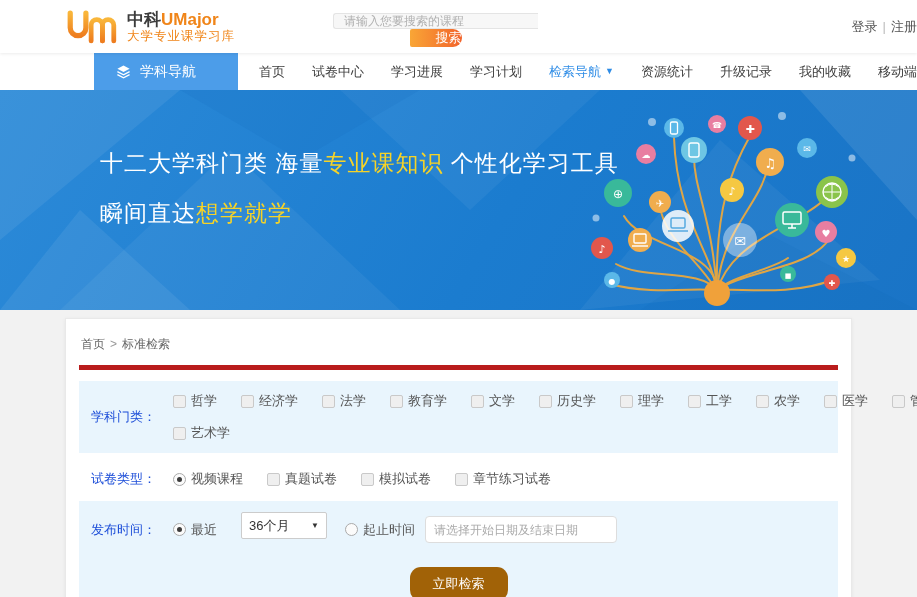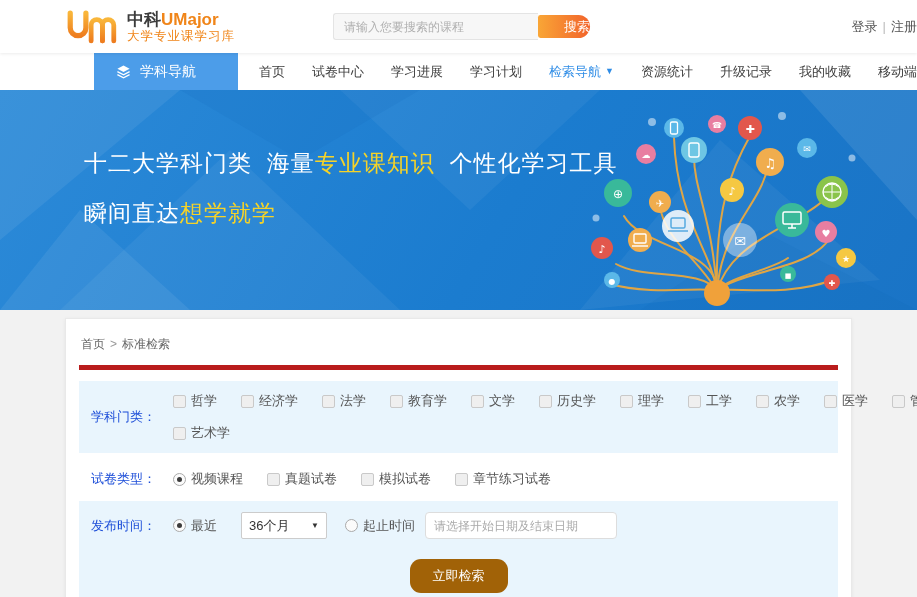--- a/index.html
+++ b/index.html
@@ -9,21 +9,21 @@
 
   
   .header { height:53px; background:#fff; display:flex; align-items:center;
     padding:0 0 0 65px; position:relative; z-index:3;
     box-shadow:0 1px 3px rgba(0,0,0,.08); }
   .logo { display:flex; align-items:center; gap:8px; width:268px; }
   .logo-text .row1 { font-size:17px; font-weight:bold; line-height:19px; }
   .brand-cn { color:#3c3c3c; }
   .brand-en { color:#f08519; }
   .logo-sub { font-size:12.5px; color:#f08519; line-height:15px; letter-spacing:1px; }
-  .search-wrap { display:flex; align-items:center; height:27px; }
+  .search-wrap { display:flex; align-items:center; height:27px;flex-direction:column; }
   .search-input { width:205px; height:27px; background:#f7f7f7;
     border:1px solid #e4e4e4; border-right:none; border-radius:3px 0 0 3px;
     padding:0 10px; font-size:12px; color:#333; outline:none; }
   .search-input::placeholder { color:#b0b0b0; }
   .search-btn { width:52px; height:23px; border:none; cursor:pointer;
     background:linear-gradient(90deg,#f9a636,#f2632b);
     border-radius:3px 14px 14px 3px; color:#fff; font-size:13px;text-align:right; }
   .auth { margin-left:auto; font-size:13px; color:#555; }
   .auth a { color:#555; text-decoration:none; cursor:pointer; }
   .auth .divider { color:#bbb; margin:0 5px; }
@@ -36,21 +36,21 @@
   .menu { display:flex; align-items:center; gap:27px; margin-left:21px; }
   .menu a { font-size:13px; color:#404040; text-decoration:none; cursor:pointer;
     display:flex; align-items:center; gap:4px; white-space:nowrap; }
   .menu a.active { color:#2e8ce6; }
   .caret { font-size:9px; line-height:1; }
 
   
   .banner { height:220px; position:relative; overflow:hidden;
     background:linear-gradient(120deg,#2c8ad8 0%,#1b7ccf 55%,#1a74c6 100%); }
   .banner svg.bg { position:absolute; inset:0; }
-  .banner-text { position:absolute; left:84px; top:58px;font-family:Liberation Mono, monospace; }
+  .banner-text { position:absolute; left:100px; top:58px; }
   .banner-line { font-size:23px; color:#fff; letter-spacing:1px; }
   .banner-line + .banner-line { margin-top:19px; }
   .hl { color:#f5d328; }
   .illus { position:absolute; right:55px; top:8px; }
 
   
   .card { width:787px; margin:8px auto 0; background:#fff; border:1px solid #e9e9e9;
     box-shadow:0 1px 4px rgba(0,0,0,.06); padding:10px 13px 12px; }
   .breadcrumb { font-size:12px; color:#666; padding:7px 2px 12px;
     border-bottom:5px solid #b91c1c; }
@@ -66,21 +66,21 @@
   .opt { display:flex; align-items:center; gap:5px; margin-right:24px;
     font-size:13px; color:#555; cursor:pointer; white-space:nowrap; }
   .cbx { width:13px; height:13px; background:#efefef; border:1px solid #c9c9c9;
     border-radius:2px; flex:none; }
   .rdo { width:13px; height:13px; border-radius:50%; background:#fbfbfb;
     border:1px solid #aaa; flex:none; position:relative; }
   .rdo.on::after { content:""; position:absolute; left:3px; top:3px; width:5px;
     height:5px; border-radius:50%; background:#3c3c3c; }
   .months-select { width:86px; height:27px; background:#fff; border:1px solid #ccc;
     border-radius:2px; display:flex; align-items:center; justify-content:space-between;
-    padding:0 7px; font-size:13px; color:#333; margin:0 18px 0 2px; cursor:pointer; }
+    padding:0 7px; font-size:13px; color:#333; margin:0 18px 8px 2px; cursor:pointer; }
   .months-select .caret { color:#333; font-size:8px; }
   .date-input { width:192px; height:27px; border:1px solid #ddd; border-radius:4px;
     padding:0 8px; font-size:12px; color:#333; outline:none; margin-left:2px; }
   .date-input::placeholder { color:#aaa; }
   .submit-row { display:flex; justify-content:center; margin:20px 0 6px; }
   .submit-btn { background:#a16207; color:#fff; border:none; border-radius:11px;
     font-size:13px; padding:8px 23px; cursor:pointer; }
 </style>
 </head>
 <body>

